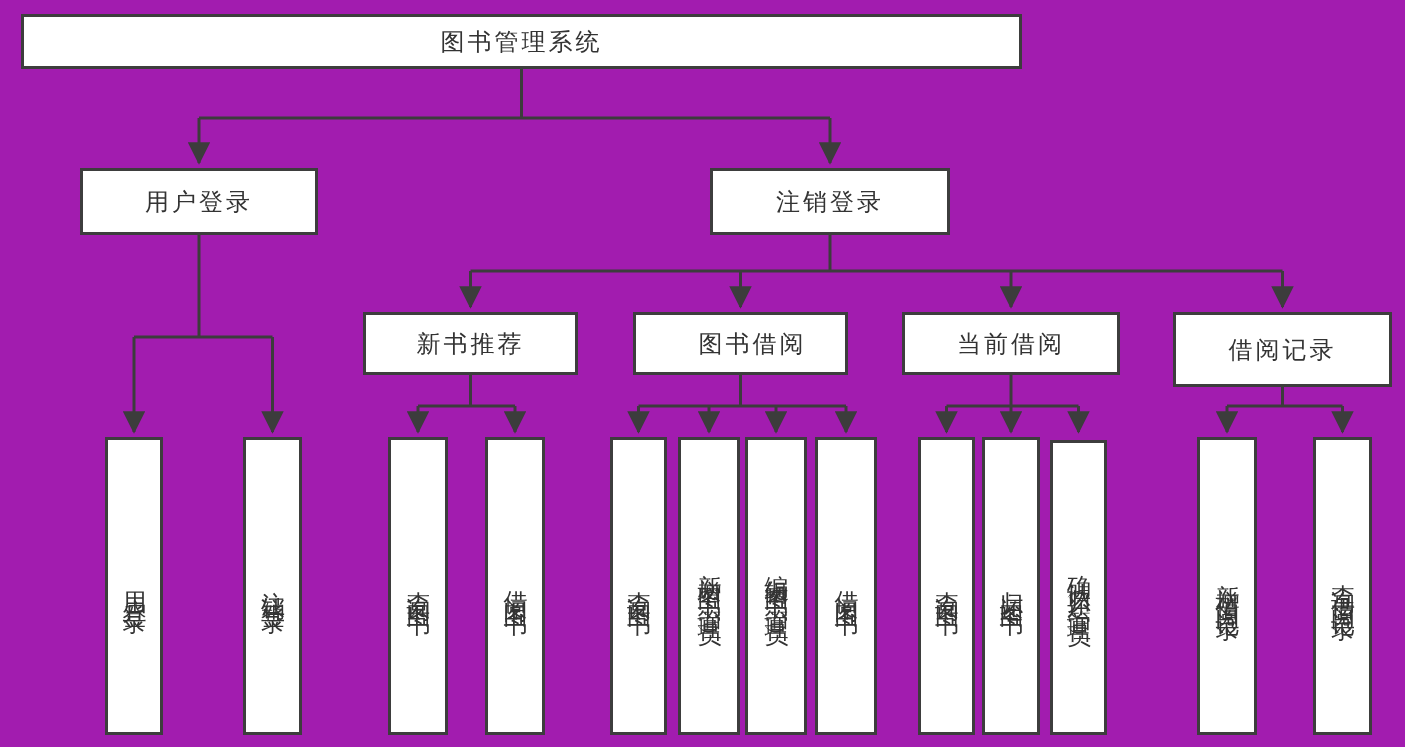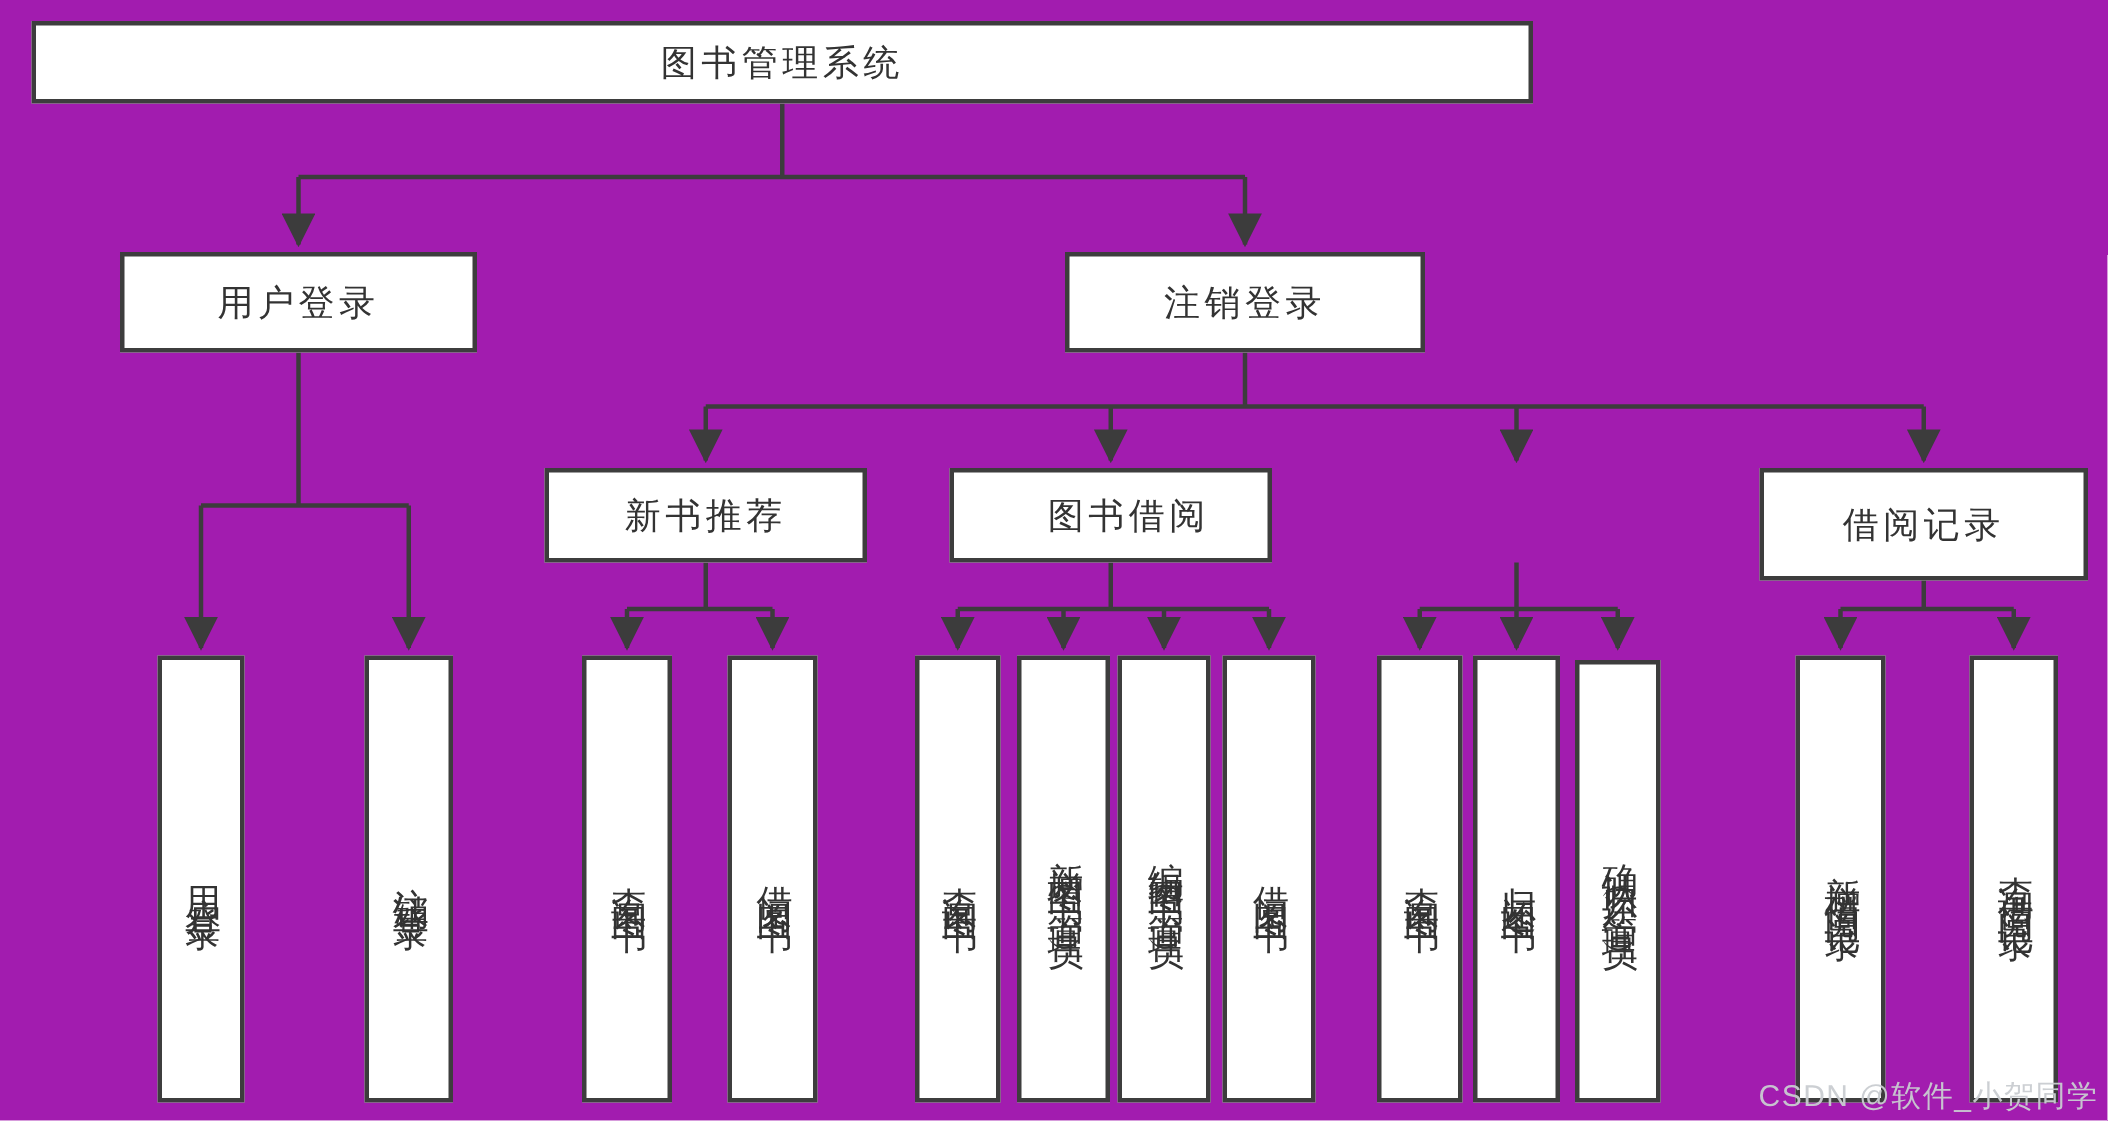--- a/index.html
+++ b/index.html
@@ -98,20 +98,21 @@
     </g>
   </svg>
 
   <div class="node" style="left:21px;top:14px;width:1001px;height:55px;">图书管理系统</div>
 
   <div class="node" style="left:80px;top:168px;width:238px;height:67px;">用户登录</div>
   <div class="node" style="left:710px;top:168px;width:240px;height:67px;">注销登录</div>
 
   <div class="node" style="left:363px;top:312px;width:215px;height:63px;">新书推荐</div>
   <div class="node" style="left:633px;top:312px;width:215px;height:63px;padding-left:24px;">图书借阅</div>
+  <div class="node" style="left:902px;top:312px;width:218px;height:63px;">当前借阅</div>
   <div class="node" style="left:1173px;top:312px;width:219px;height:75px;">借阅记录</div>
 
   <div class="node vnode" style="left:105px;top:437px;width:58px;height:298px;">
     <span>用户登录</span>
   </div>
   <div class="node vnode" style="left:243px;top:437px;width:59px;height:298px;">
     <span>注销登录</span>
   </div>
 
   <div class="node vnode" style="left:388px;top:437px;width:60px;height:298px;">
@@ -144,14 +145,13 @@
     <span>确认归还（管理员）</span>
   </div>
 
   <div class="node vnode" style="left:1197px;top:437px;width:60px;height:298px;">
     <span>新增借阅记录</span>
   </div>
   <div class="node vnode" style="left:1313px;top:437px;width:59px;height:298px;">
     <span>查询借阅记录</span>
   </div>
 
-  <div class="watermark">CSDN @软件_小贺同学</div>
 </div>
 
 </body></html>

